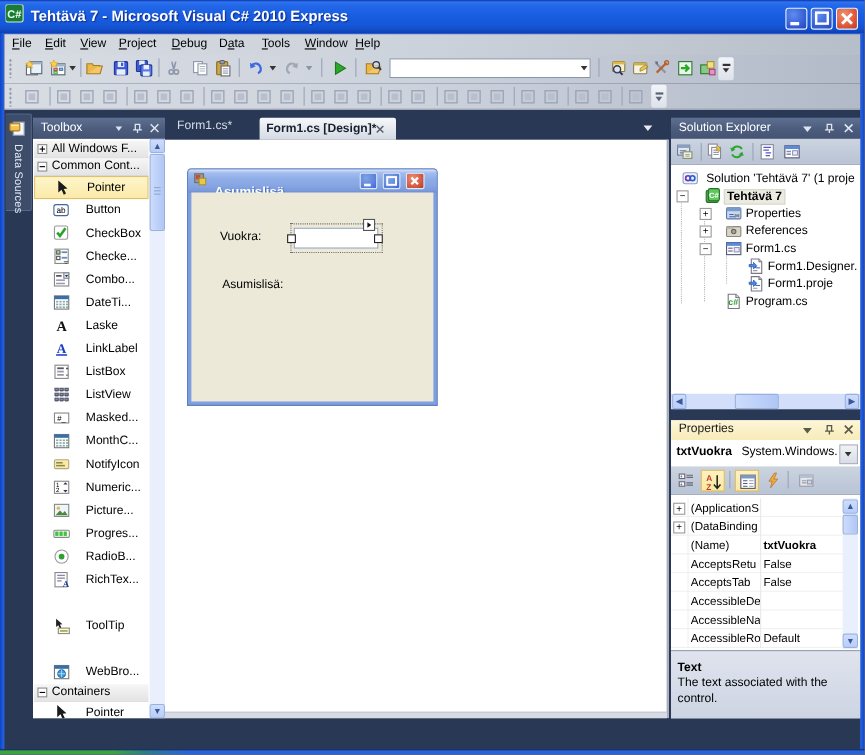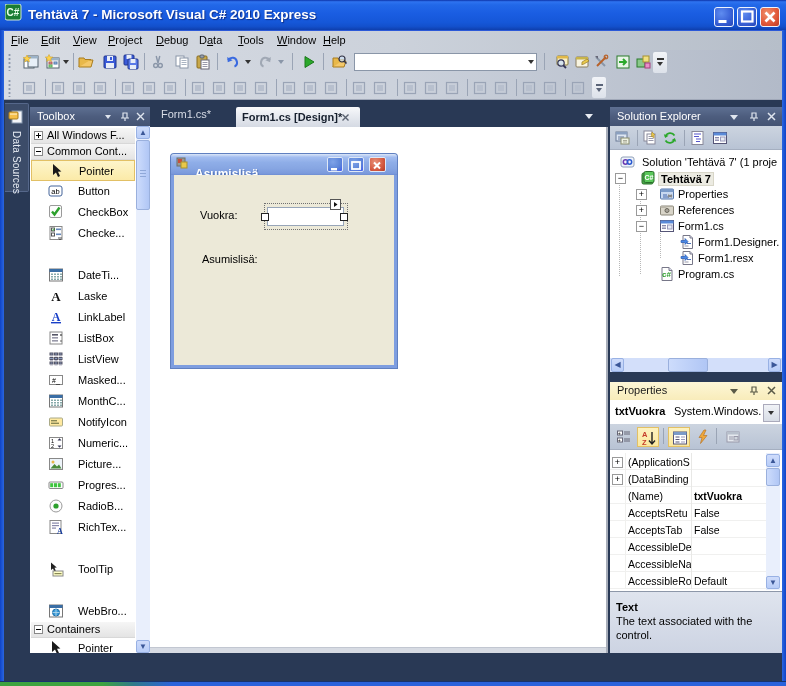--- a/index.html
+++ b/index.html
@@ -378,20 +378,31 @@
             <rect x="2" y="1.5" width="12" height="13" fill="#fff" stroke="#888"></rect>
             <rect x="3.5" y="3" width="3" height="3" fill="#fff" stroke="#555"></rect>
             <path d="M4 4.5 L5 5.6 L6.5 3.4" stroke="#2ca02c" stroke-width="0.9" fill="none"></path>
             <rect x="3.5" y="8" width="3" height="3" fill="#fff" stroke="#555"></rect>
             <rect x="8" y="3.5" width="5" height="1.6" fill="#6688bb"></rect>
             <rect x="8" y="8.5" width="5" height="1.6" fill="#6688bb"></rect>
             <path d="M10 13 l4 0 M11 14.5 l2 0" stroke="#555" stroke-width="1"></path>
           </svg></span>
         <span class="lbl">Checke...</span>
       </div>
+<div class="tbxitem" style="top:118px;">
+        <span class="ico"><svg width="16" height="16" viewBox="0 0 16 16">
+            <rect x="1.5" y="2" width="13" height="12" fill="#fff" stroke="#888"></rect>
+            <rect x="10" y="2" width="4.5" height="5" fill="#d6e2f5" stroke="#888"></rect>
+            <path d="M11 4 l3 0 -1.5 2 Z" fill="#335"></path>
+            <rect x="3" y="4" width="5" height="1.6" fwell="#555" fill="#557"></rect>
+            <rect x="3" y="8" width="8" height="1.4" fill="#99a"></rect>
+            <rect x="3" y="11" width="8" height="1.4" fill="#99a"></rect>
+          </svg></span>
+        <span class="lbl">Combo...</span>
+      </div>
 <div class="tbxitem" style="top:139px;">
         <span class="ico"><svg width="16" height="16" viewBox="0 0 16 16">
             <rect x="1.5" y="2" width="13" height="12" fill="#fff" stroke="#777"></rect>
             <rect x="1.5" y="2" width="13" height="3" fill="#3a6ea5"></rect>
             <g fill="#8aa">
               <rect x="3" y="6.5" width="2" height="1.5"></rect>
               <rect x="6" y="6.5" width="2" height="1.5"></rect>
               <rect x="9" y="6.5" width="2" height="1.5"></rect>
               <rect x="12" y="6.5" width="2" height="1.5"></rect>
               <rect x="3" y="9.0" width="2" height="1.5"></rect>
@@ -716,21 +727,21 @@
           <span style="position:absolute;left:88px;top:2px;white-space:nowrap;">Form1.Designer.</span>
         </div>
         <div class="serow" style="top:100px">
           <span style="position:absolute;left:69px;top:0"><svg width="16" height="16" viewBox="0 0 16 16">
               <path d="M4 1.5 L11 1.5 L13.5 4 L13.5 14.5 L4 14.5 Z" fill="#fff" stroke="#778"></path>
               <path d="M11 1.5 L11 4 L13.5 4" fill="#dde" stroke="#778"></path>
               <path d="M2 6.5 L6 6.5 L6 4.5 L9 7.5 L6 10.5 L6 8.5 L2 8.5 Z" fill="#4a8ae8" stroke="#1c4ea8" stroke-width="0.6"></path>
               <path d="M12 9.5 L8 9.5 L8 7.8" fill="none" stroke="#1c4ea8" stroke-width="0.8"></path>
               <path d="M5.5 12 L9.5 12" stroke="#99a" stroke-width="1"></path>
             </svg></span>
-          <span style="position:absolute;left:88px;top:2px;white-space:nowrap;">Form1.resx</span>
+          <span style="position:absolute;left:88px;top:2px;white-space:nowrap;">Form1.proje</span>
         </div>
         <div class="serow" style="top:116px">
           <span style="position:absolute;left:49px;top:0"><svg width="16" height="16" viewBox="0 0 16 16">
               <path d="M3 1.5 L10 1.5 L13 4.5 L13 14.5 L3 14.5 Z" fill="#fff" stroke="#778"></path>
               <path d="M10 1.5 L10 4.5 L13 4.5" fill="#dde" stroke="#778"></path>
               <text x="7.5" y="11" font-size="8" font-weight="bold" fill="#2a9a2a" text-anchor="middle" font-family="Liberation Sans">c#</text>
             </svg></span>
           <span style="position:absolute;left:68px;top:2px;white-space:nowrap;">Program.cs</span>
         </div>
       </div>

